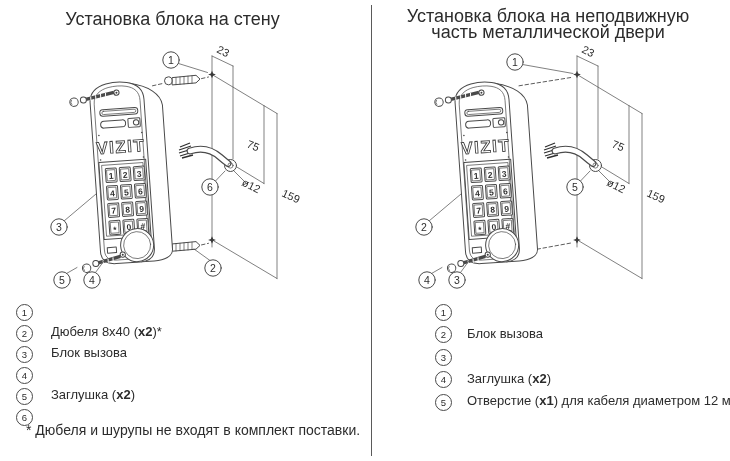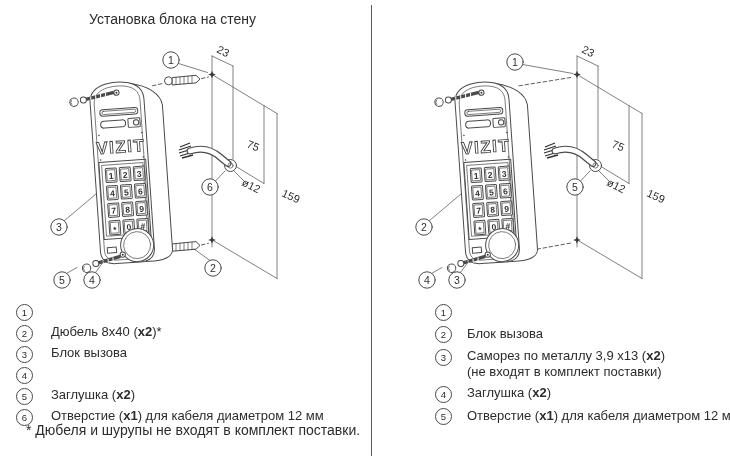--- a/index.html
+++ b/index.html
@@ -1,19 +1,19 @@
 <!DOCTYPE html>
 <html><head>
 <meta charset="utf-8">
 <style>
   html,body{margin:0;padding:0;background:#fff;}
   body{font-family:"Liberation Sans",sans-serif;color:#2e2e2e;}
   .page{position:relative;width:730px;height:461px;background:#fff;overflow:hidden;}
   .divider{position:absolute;left:371px;top:5px;width:1.2px;height:451px;background:#5a5a5a;}
-  .panel-title{position:absolute;text-align:center;font-size:14px;line-height:16px;color:#2c2c2c;}
+  .panel-title{position:absolute;text-align:center;font-size:18px;line-height:16px;color:#2c2c2c;}
   .t-left{left:0;top:11px;width:345px;}
   .t-right{left:368px;top:8px;width:360px;}
   svg.draw{position:absolute;top:0;width:365px;height:300px;}
   .d-left{left:0;}
   .d-right{left:365px;}
   
   .ln{stroke:#4a4a4a;stroke-width:1;fill:none;stroke-linecap:round;stroke-linejoin:round;}
   .thin{stroke-width:0.7;}
   .wfill{fill:#fff;}
   .dsh{stroke-dasharray:3.5 2.6;stroke-width:0.9;}
@@ -34,20 +34,24 @@
   .txt b{font-weight:bold;}
   .note{display:block;line-height:17px;}
   .footnote{position:absolute;left:26px;top:422px;font-size:14px;color:#2c2c2c;}
 </style>
 </head>
 <body>
 
 <div class="page">
 
   <div class="panel-title t-left">Установка блока на стену</div>
+  <div class="panel-title t-right">
+    <div>Установка блока на неподвижную</div>
+    <div>часть металлической двери</div>
+  </div>
 
   <svg class="draw d-left" viewBox="0 0 365 300">
     <defs>
       <path id="star-l" d="M212,70.8 L213.2,73.4 L215.9,74.5 L213.2,75.6 L212,78.2 L210.8,75.6 L208.1,74.5 L210.8,73.4 Z" fill="#3a3a3a" stroke="none"></path>
       <g id="dowel-l">
         <line class="ln dsh" x1="152.5" y1="85.8" x2="164" y2="83.2"></line>
         <line class="ln dsh" x1="201.5" y1="78.6" x2="208.5" y2="77"></line>
         <circle class="ln wfill" cx="168.5" cy="80.8" r="4"></circle>
         <polygon class="ln wfill" points="172.5,77.6 196,75.3 200,79.1 196,82.9 172.5,84.9"></polygon>
         <line class="ln thin" x1="176" y1="77.4" x2="176" y2="84.7"></line>
@@ -422,51 +426,49 @@
       <text class="co" x="210" y="190.7">5</text>
     </g>
   </svg>
 
   <div class="legend l-left">
     <div class="row">
       <span class="cnum">1</span>
     </div>
     <div class="row">
       <span class="cnum">2</span>
-      <span class="txt"><span>Дюбель 8x40 (</span><b>x2</b><span>)*</span></span>
+      <span class="txt"><span>Дюбеля 8x40 (</span><b>x2</b><span>)*</span></span>
     </div>
     <div class="row">
       <span class="cnum">3</span>
       <span class="txt"><span>Блок вызова</span><b></b><span></span></span>
     </div>
     <div class="row">
       <span class="cnum">4</span>
     </div>
     <div class="row">
       <span class="cnum">5</span>
       <span class="txt"><span>Заглушка (</span><b>x2</b><span>)</span></span>
     </div>
     <div class="row">
       <span class="cnum">6</span>
-      <span class="txt"><span>Отверстие (</span><b>x1</b><span>) для кабеля диаметром 12 мм</span></span>
     </div>
   </div>
   <div class="footnote">* Дюбеля и шурупы не входят в комплект поставки.</div>
 
   <div class="legend l-right">
     <div class="row">
       <span class="cnum">1</span>
     </div>
     <div class="row">
       <span class="cnum">2</span>
       <span class="txt"><span>Блок вызова</span><b></b><span></span></span>
     </div>
     <div class="row">
       <span class="cnum">3</span>
-      <span class="txt"><span>Саморез по металлу 3,9 x13 (</span><b>x2</b><span>)</span><span class="note">(не входят в комплект поставки)</span></span>
     </div>
     <div class="row">
       <span class="cnum">4</span>
       <span class="txt"><span>Заглушка (</span><b>x2</b><span>)</span></span>
     </div>
     <div class="row">
       <span class="cnum">5</span>
       <span class="txt"><span>Отверстие (</span><b>x1</b><span>) для кабеля диаметром 12 мм</span></span>
     </div>
   </div>

